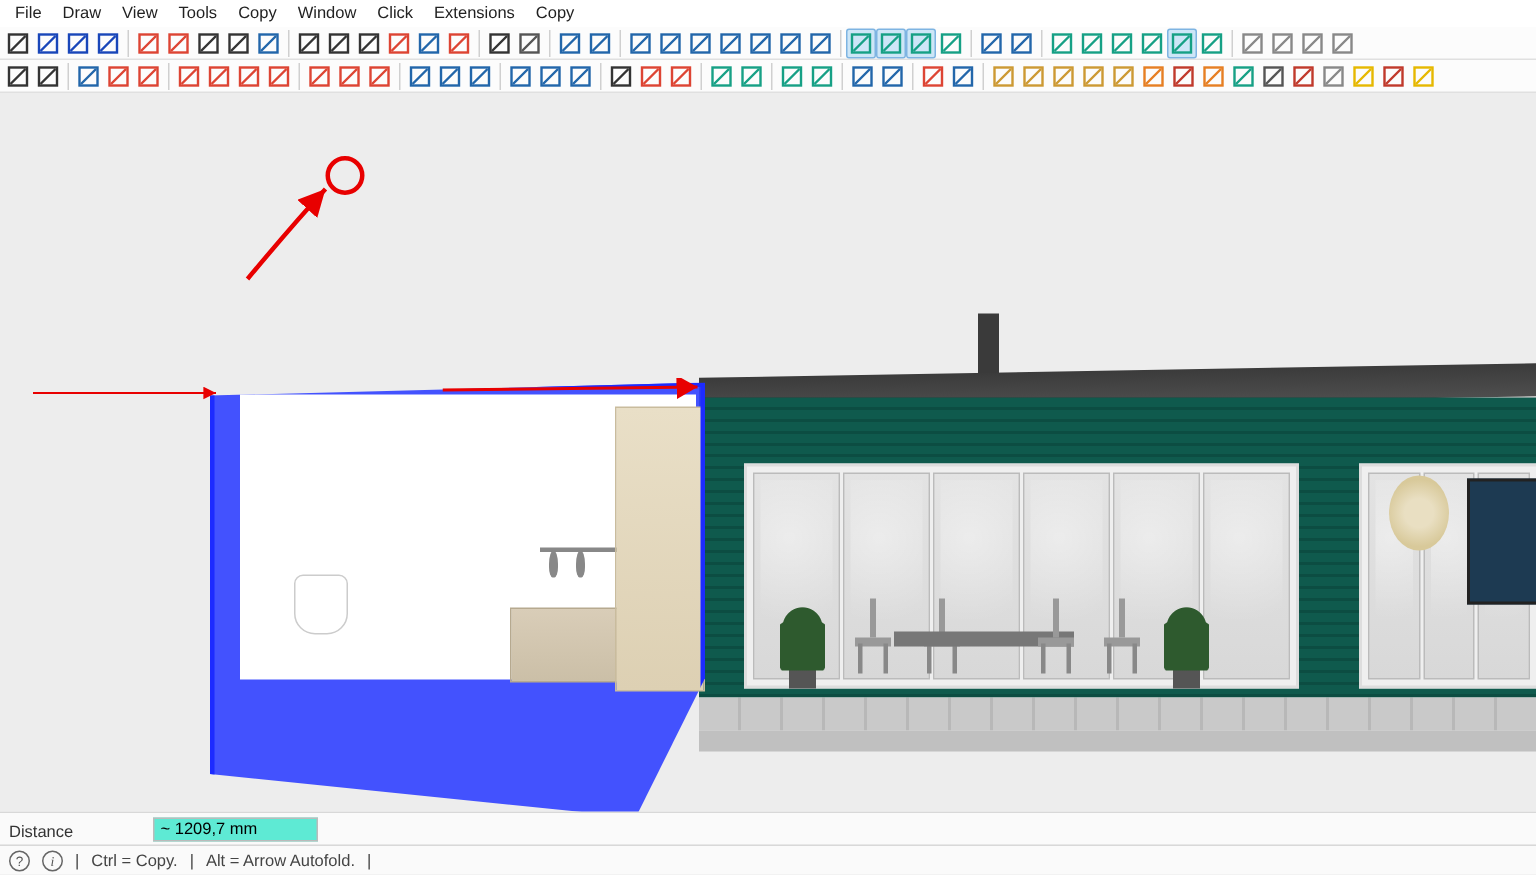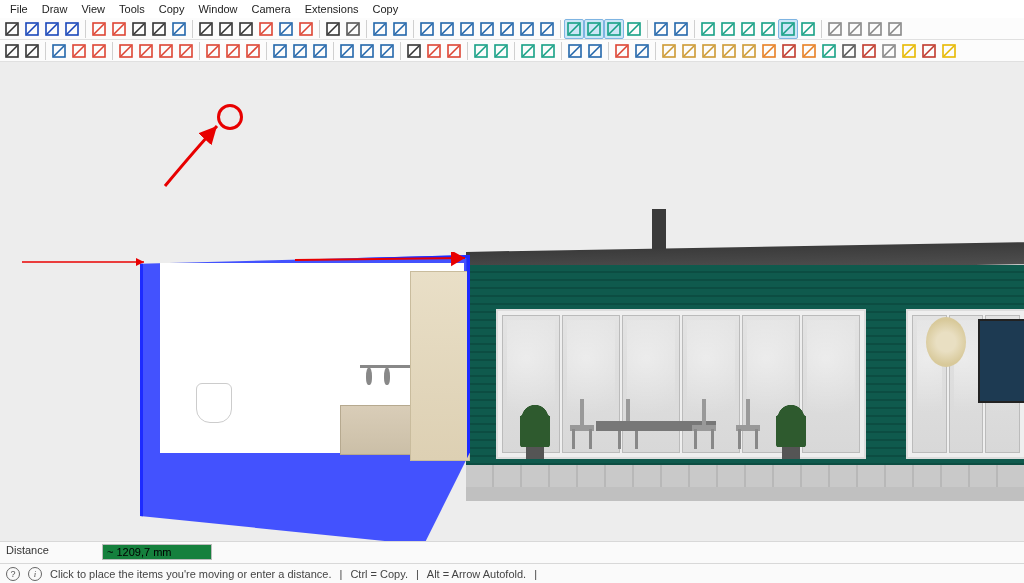--- a/index.html
+++ b/index.html
@@ -15,23 +15,23 @@
 .tb-btn { width:20px; height:20px; display:flex; align-items:center; justify-content:center; border:1px solid transparent; border-radius:2px; margin:0 0px; }
 .tb-btn svg { width:16px; height:16px; }
 .tb-sep { width:1px; height:18px; background:#d0d0d0; margin:0 3px; }
 .tb-btn.active { background:#cde6f7; border-color:#7eb4e2; }
 
 
 #canvas { flex:1; background:#ededed; position:relative; overflow:hidden; }
 
 
 #status { height:20px; background:#fafafa; border-top:1px solid #d8d8d8; display:flex; align-items:center; font-size:11px; color:#444; padding:0 6px; gap:8px; }
-#distance-box { height:22px; background:#fafafa; border-top:1px solid #d8d8d8; display:flex; align-items:flex-start; font-size:11px; color:#333; padding:2px 6px; gap:6px; }
+#distance-box { height:22px; background:#fafafa; border-top:1px solid #d8d8d8; display:flex; align-items:flex-end; font-size:11px; color:#333; padding:2px 6px; gap:6px; }
 #distance-box .dlabel { width:90px; }
-#distance-box input { width:110px; height:16px; font-size:11px; border:1px solid #bbb; padding:0 4px; background:#15803d; }
+#distance-box input { width:110px; height:16px; font-size:11px; border:1px solid #bbb; padding:0 4px; background:#5eead4; }
 
 .info-icon { width:14px; height:14px; border:1px solid #666; border-radius:50%; display:flex; align-items:center; justify-content:center; font-size:9px; font-style:italic; font-family:Georgia,serif; color:#555; }
 .q-icon { width:14px; height:14px; border:1px solid #666; border-radius:50%; display:flex; align-items:center; justify-content:center; font-size:9px; color:#555; }
 
 
 #anno-circle { position:absolute; left:217px; top:42px; width:26px; height:26px; border:3px solid #e80000; border-radius:50%; pointer-events:none; z-index:40; }
 #anno-arrow { position:absolute; left:155px; top:58px; pointer-events:none; z-index:40; }
 #anno-arrow2 { position:absolute; left:22px; top:193px; pointer-events:none; z-index:40; }
 #anno-arrow3 { position:absolute; left:295px; top:190px; pointer-events:none; z-index:40; }
 
@@ -83,21 +83,21 @@
 
 <div id="app">
 
   <div id="menubar">
       <span>File</span>
       <span>Draw</span>
       <span>View</span>
       <span>Tools</span>
       <span>Copy</span>
       <span>Window</span>
-      <span>Camera</span>
+      <span>Click</span>
       <span>Extensions</span>
       <span>Copy</span>
     </div>
 
   <div class="toolbar-row" id="tbr1">
       <div class="tb-btn">
         <svg viewBox="0 0 16 16">
           <rect x="2" y="2" width="12" height="12" fill="none" stroke="#333" stroke-width="1.6"></rect>
           <line x1="3" y1="13" x2="13" y2="3" stroke="#333" stroke-width="1.6"></line>
         </svg>
@@ -740,20 +740,19 @@
   </div>
 
   <div id="distance-box">
     <span class="dlabel">Distance</span>
     <input type="text" value="~ 1209,7 mm" style="">
   </div>
 
   <div id="status">
     <span class="q-icon">?</span>
     <span class="info-icon">i</span>
-    <span>Click to place the items you're moving or enter a distance.</span>
     <span>|</span>
     <span>Ctrl = Copy.</span>
     <span>|</span>
     <span>Alt = Arrow Autofold.</span>
     <span>|</span>
   </div>
 </div>
 
 </body></html>

